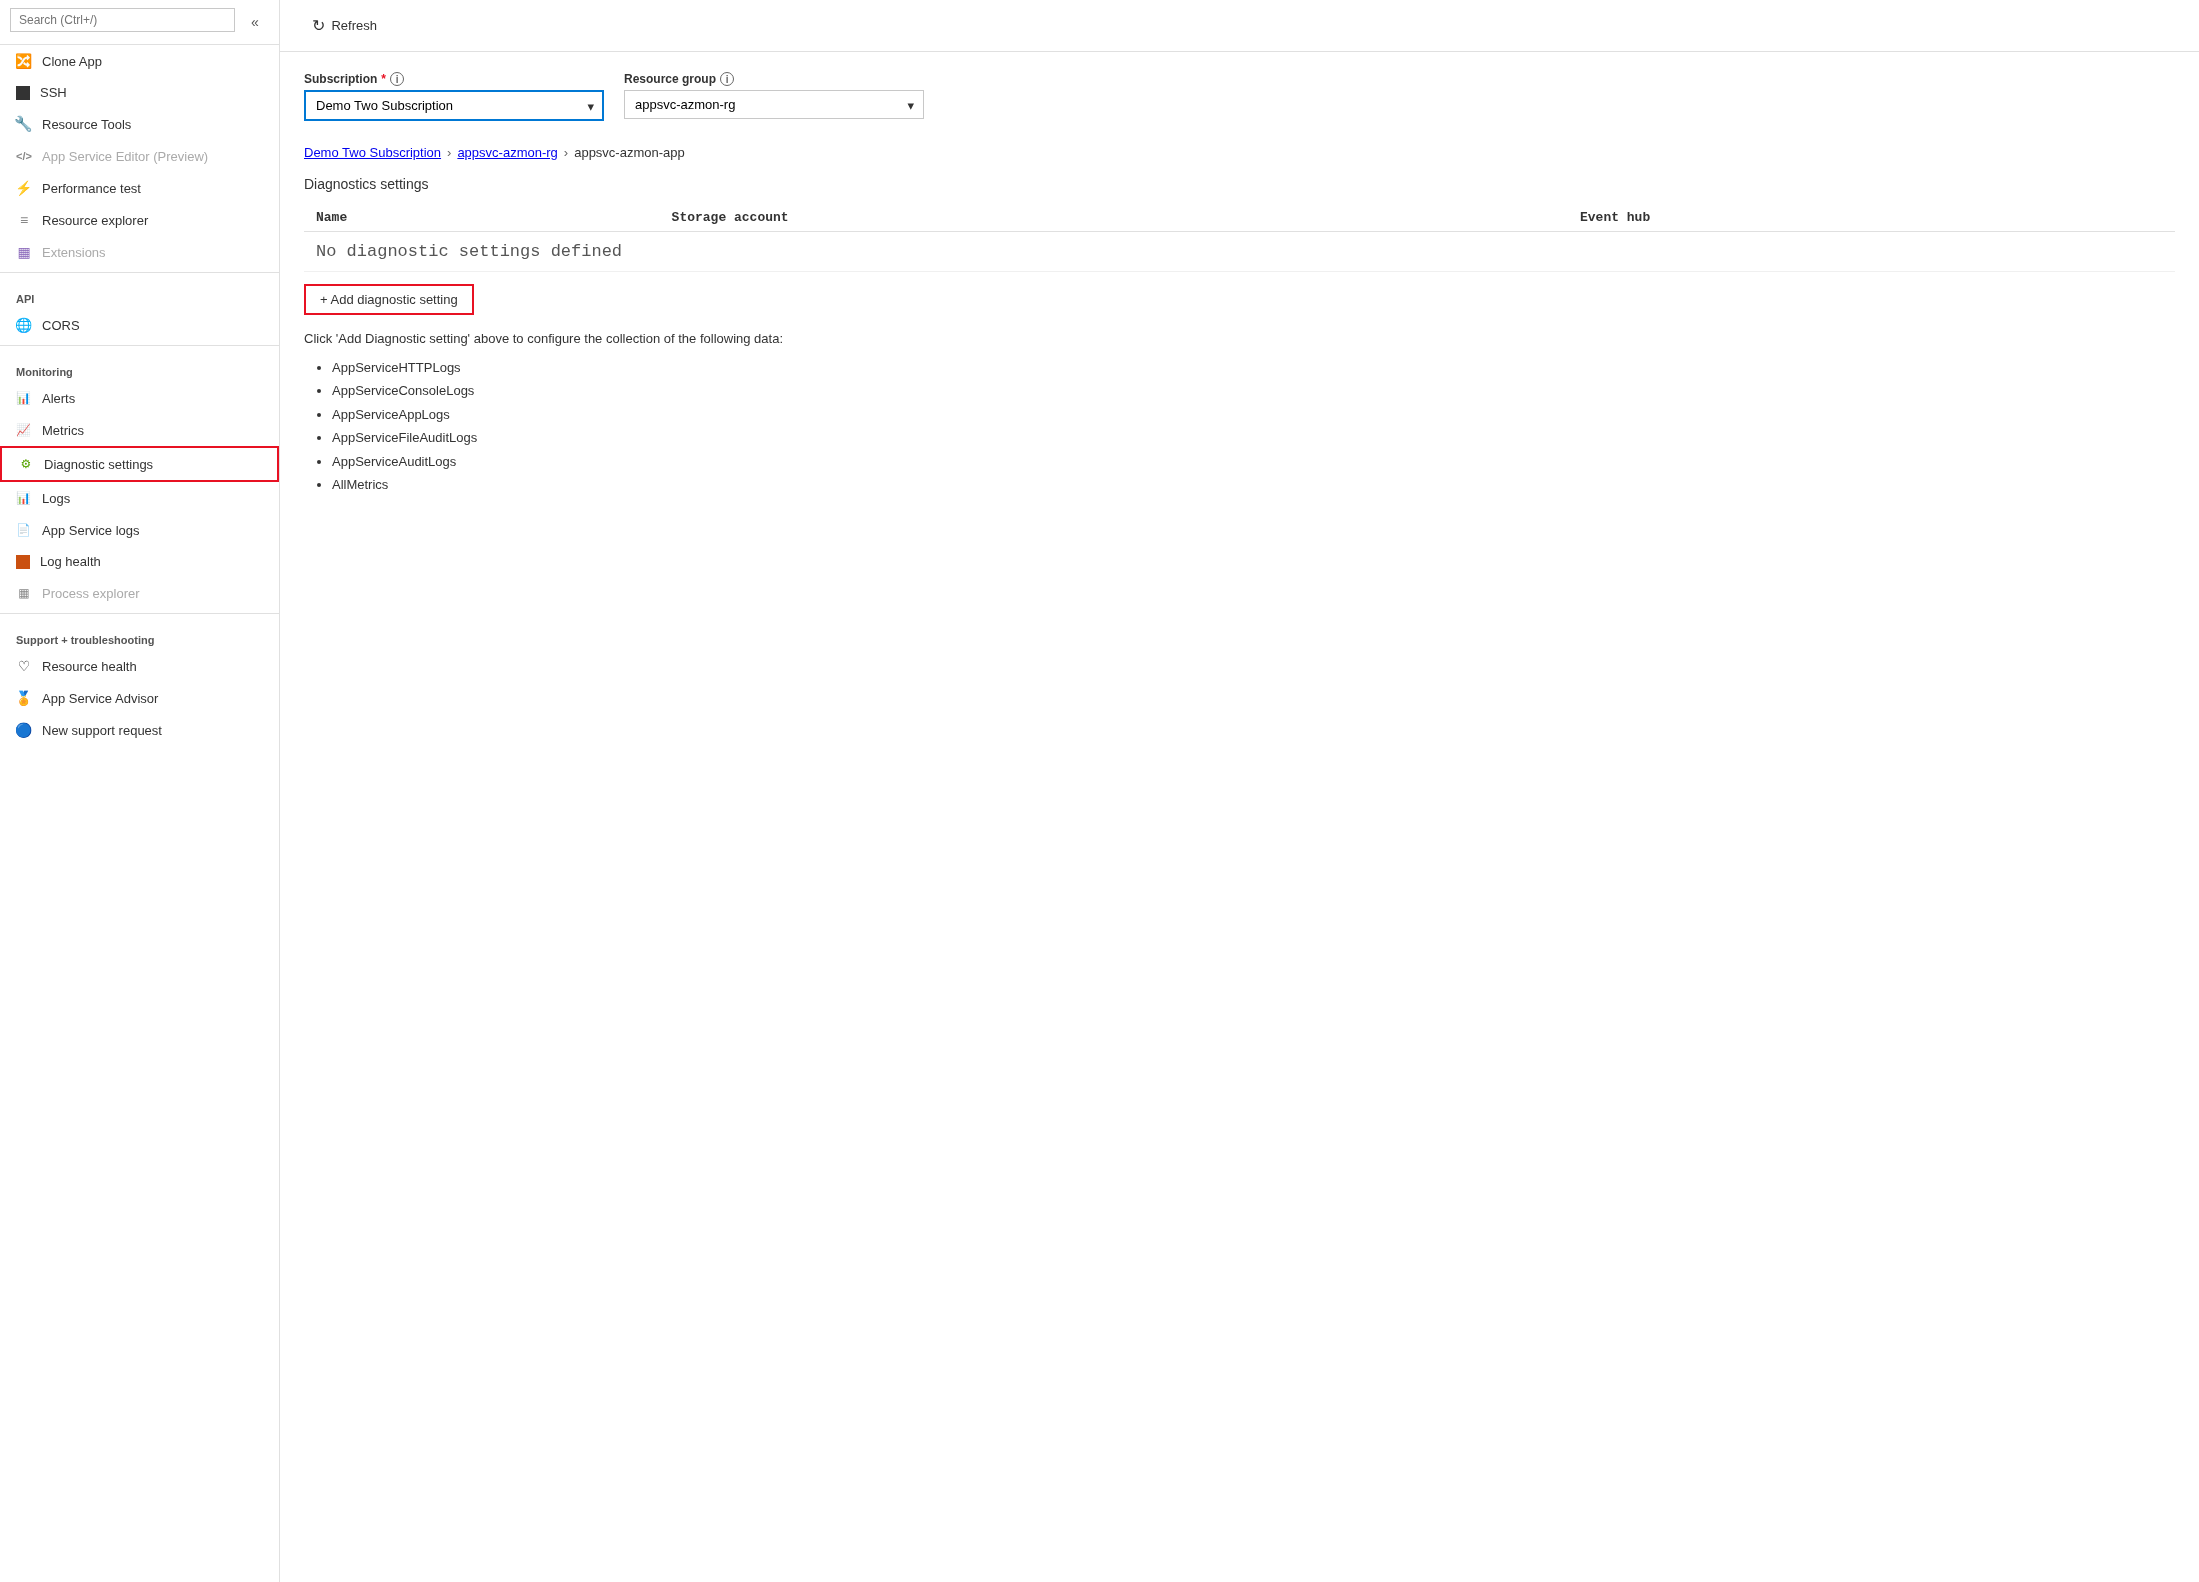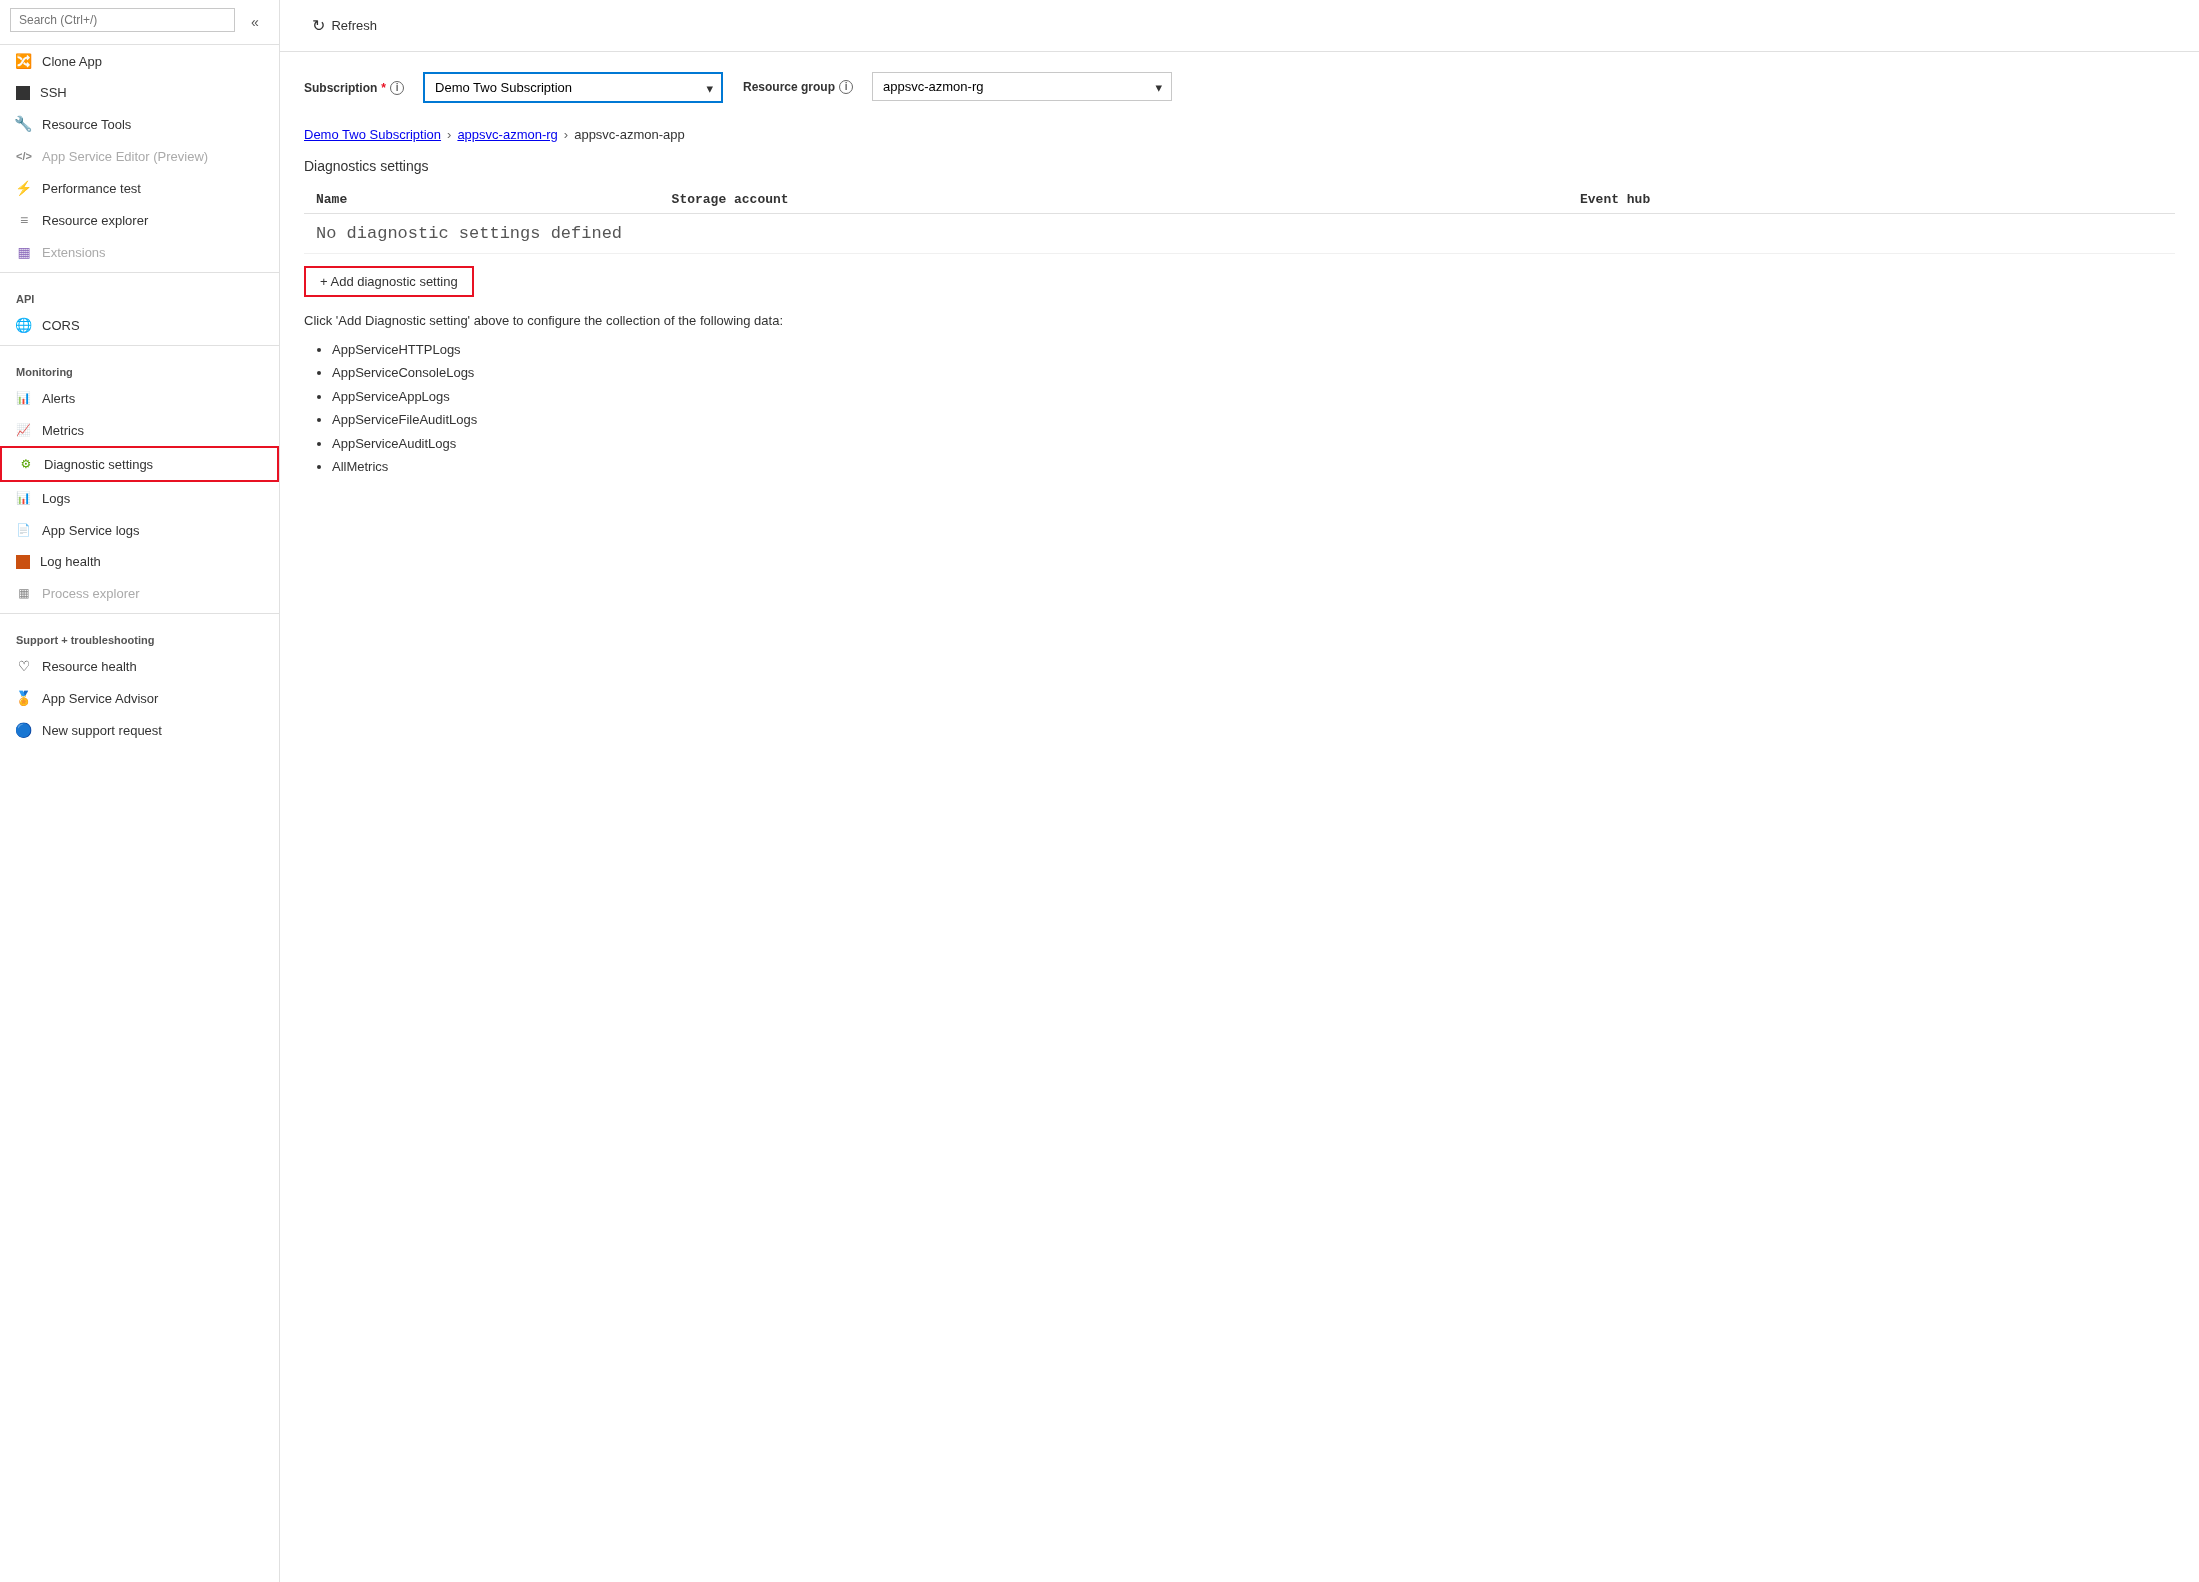--- a/index.html
+++ b/index.html
@@ -118,22 +118,22 @@
     }
 
     .form-row {
       display: flex;
       gap: 20px;
       margin-bottom: 16px;
       align-items: flex-start;
     }
     .form-group {
       display: flex;
-      flex-direction: row;
-      gap: 19px;
+      flex-direction: column;
+      gap: 4px;
       min-width: 300px;
     }
     .form-group label {
       font-size: 12px;
       font-weight: 600;
       color: #333;
       display: flex;
       align-items: center;
       gap: 4px;
     }

